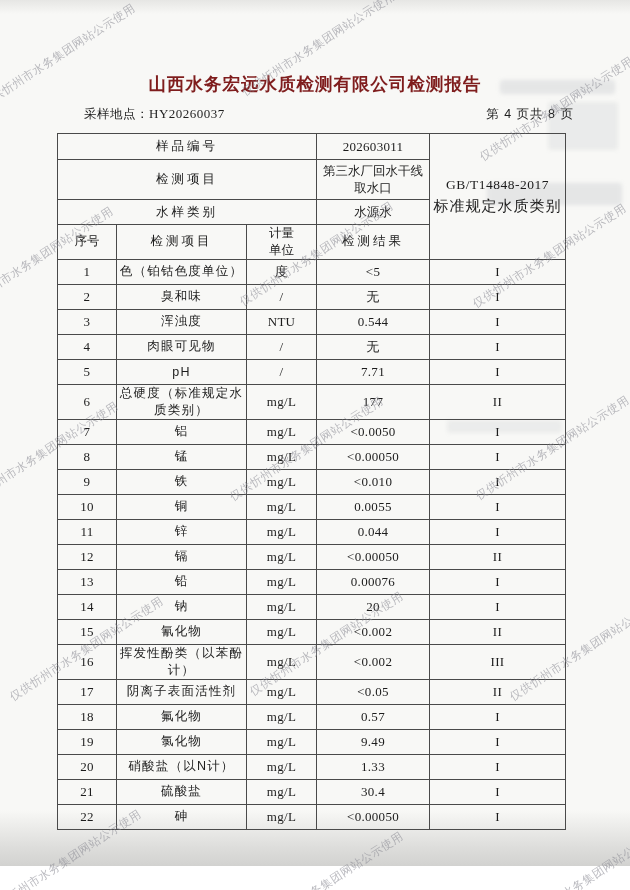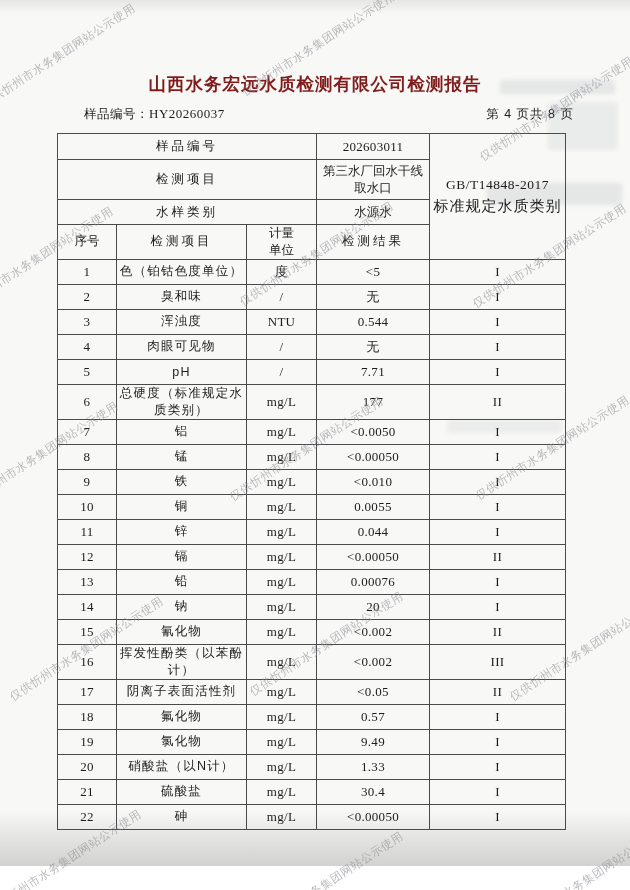--- a/index.html
+++ b/index.html
@@ -61,21 +61,21 @@
 
   <div class="bleed b1"></div>
   <div class="bleed b2"></div>
   <div class="bleed b3"></div>
   <div class="bleed b4"></div>
 
   <div class="title">山西水务宏远水质检测有限公司检测报告</div>
 
   <div class="meta">
     <div class="report-no">
-      <span>样品编号：</span><span class="num">HY20260037</span>
+      <span>采样地点：</span><span class="num">HY20260037</span>
     </div>
     <div class="page-info">第 4 页共 8 页</div>
   </div>
 
   <table class="report">
     <colgroup>
       <col style="width:59px">
         <col style="width:130px">
         <col style="width:70px">
       <col style="width:113px">

